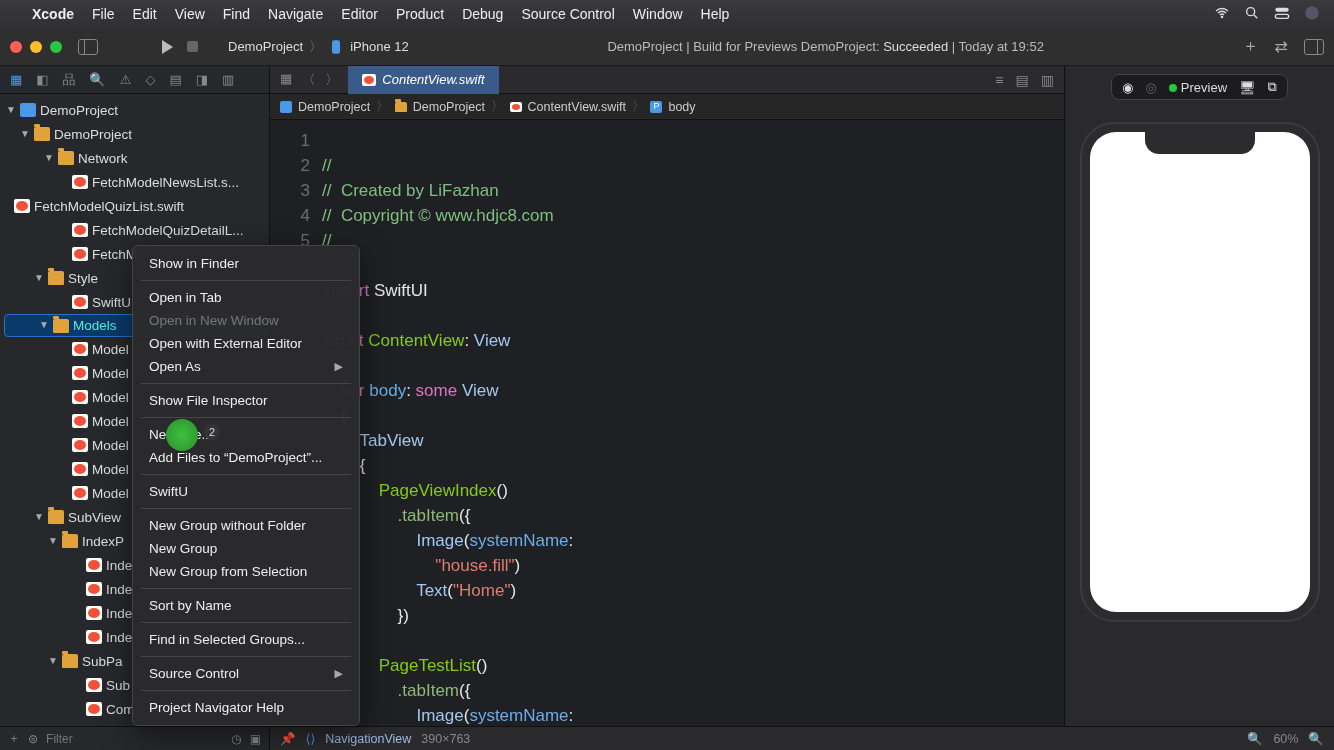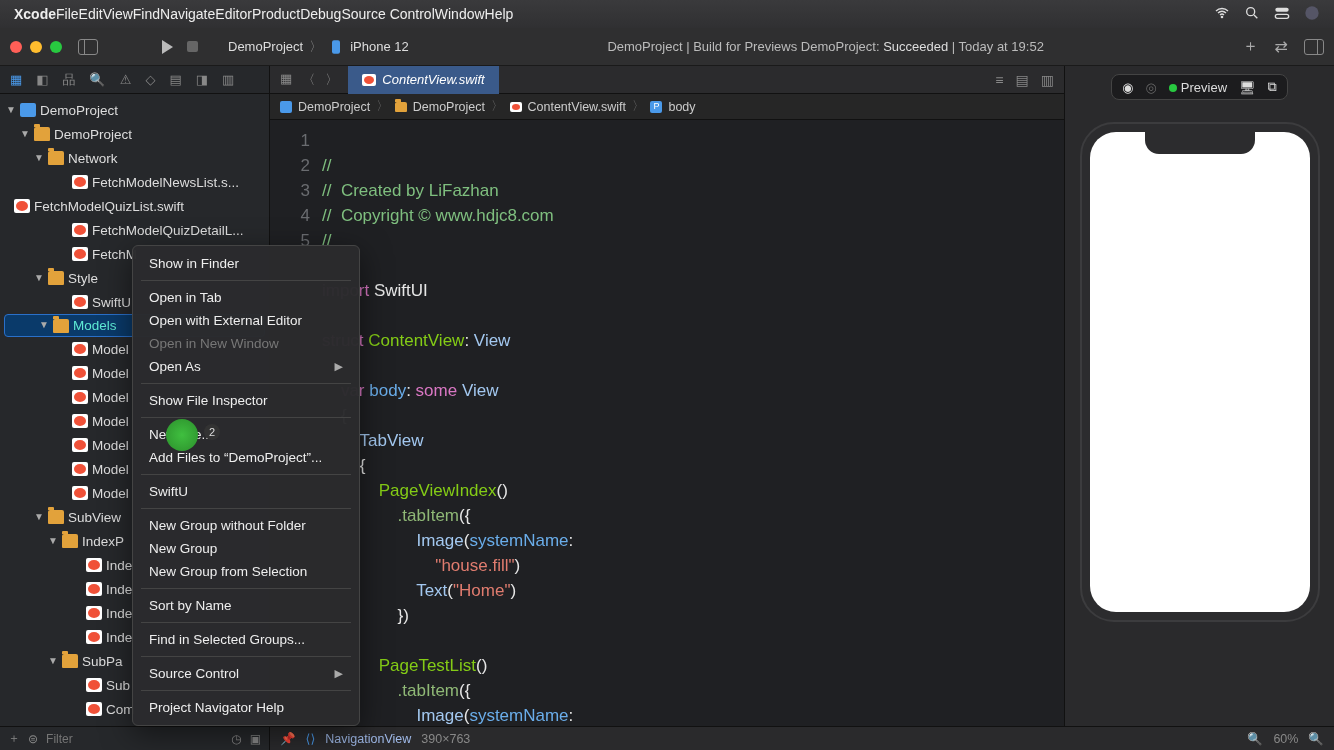--- a/index.html
+++ b/index.html
@@ -1,17 +1,17 @@
 <!DOCTYPE html>
 <html><head>
 <meta charset="utf-8">
 <style>
 * { margin: 0; padding: 0; box-sizing: border-box; font-family: -apple-system, BlinkMacSystemFont, "Segoe UI", Helvetica, sans-serif; -webkit-font-smoothing: antialiased; }
 html, body { width: 1334px; height: 750px; overflow: hidden; background: #1e1e1e; color: #ddd; user-select: none; }
-.menubar { height: 28px; background: linear-gradient(#3a3a3c,#303032); display: flex; align-items: center; padding: 0 14px; font-size: 14px; color: #eee; }
+.menubar { height: 28px; background: linear-gradient(#3a3a3c,#303032); display: flex; align-items: center; padding: 0 14px; gap: 18px; font-size: 14px; color: #eee; }
 .menubar .apple { font-size: 15px; }
 .menubar .app-name { font-weight: 700; }
 .menubar .spacer { flex: 1; }
 .menubar .right-icons { display: flex; gap: 14px; font-size: 14px; align-items: center; }
 .toolbar { height: 38px; background: #2f2f30; border-bottom: 1px solid #1a1a1a; display: flex; align-items: center; padding: 0 10px; gap: 10px; }
 .traffic { display: flex; gap: 8px; margin-right: 6px; }
 .traffic span { width: 12px; height: 12px; border-radius: 50%; display: block; }
 .tr-red { background:#ff5f57; } .tr-yel { background:#ffbd2e; } .tr-grn { background:#28c940; }
 .tb-icon { width: 20px; height: 16px; border: 1px solid #888; border-radius: 3px; position: relative; }
 .tb-icon::before { content:""; position:absolute; left:5px; top:0; bottom:0; width:1px; background:#888; }
@@ -172,21 +172,21 @@
       <div class="row" style="padding-left:6px">
           <span class="disc open"></span>
           <span class="ico proj"></span>
           <span class="lbl">DemoProject</span>
         </div>
       <div class="row" style="padding-left:20px">
           <span class="disc open"></span>
           <span class="ico fold"></span>
           <span class="lbl">DemoProject</span>
         </div>
-      <div class="row" style="padding-left:34px">
+      <div class="row" style="padding-left:44px">
           <span class="disc open"></span>
           <span class="ico fold"></span>
           <span class="lbl">Network</span>
         </div>
       <div class="row" style="padding-left:58px">
           <span class="disc none"></span>
           <span class="ico swift"></span>
           <span class="lbl">FetchModelNewsList.s...</span>
         </div>
       <div class="row" style="">
@@ -409,27 +409,27 @@
 </div>
 
 <div class="ctx-menu">
   <div class="ctx-item">
       <span>Show in Finder</span>
     </div>
   <div class="ctx-sep"></div>
   <div class="ctx-item">
       <span>Open in Tab</span>
     </div>
-  <div class="ctx-item">
-      <span>Open with External Editor</span>
-    </div>
   <div class="ctx-item disabled">
       <span>Open in New Window</span>
     </div>
   <div class="ctx-item">
+      <span>Open with External Editor</span>
+    </div>
+  <div class="ctx-item">
       <span>Open As</span>
       <span class="ctx-sub">▶</span>
     </div>
   <div class="ctx-sep"></div>
   <div class="ctx-item">
       <span>Show File Inspector</span>
     </div>
   <div class="ctx-sep"></div>
   <div class="ctx-item">
       <span>New File...</span>

